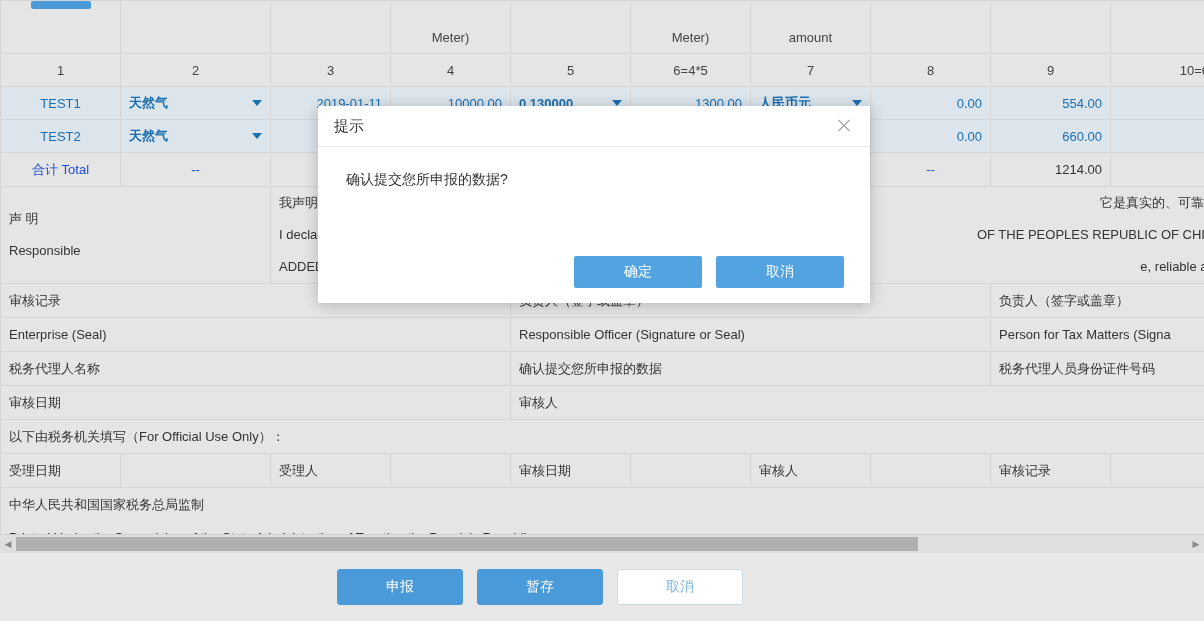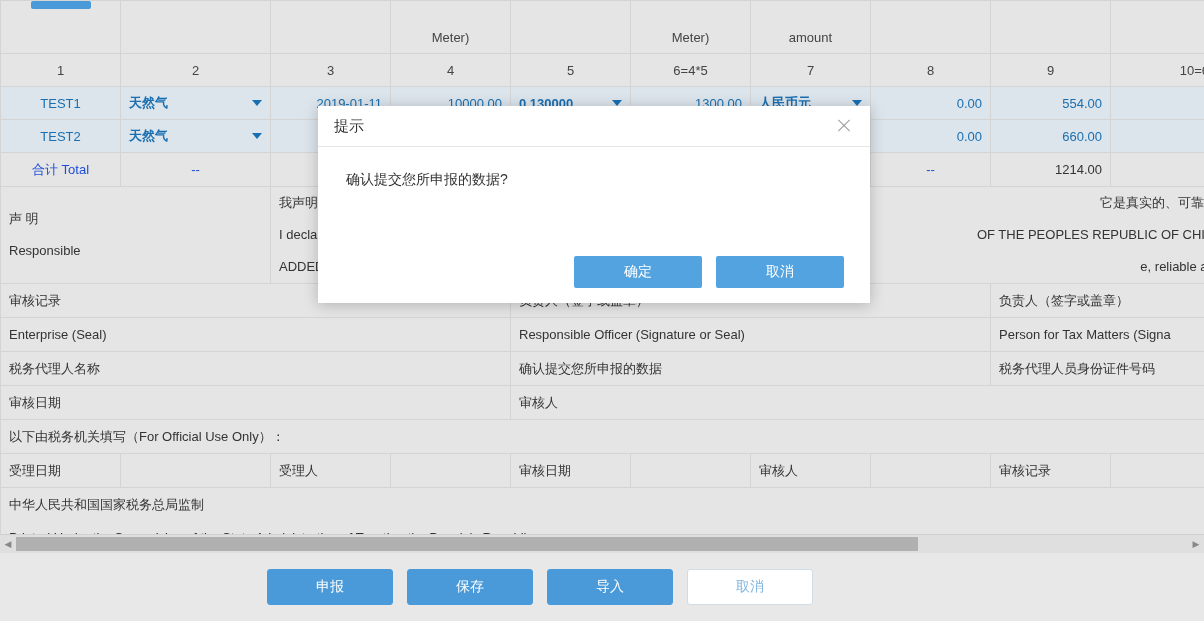--- a/index.html
+++ b/index.html
@@ -458,22 +458,21 @@
 <div id="hscroll">
   <div class="sb-arrow">◀</div>
   <div class="sb-track">
     <div class="sb-thumb"></div>
   </div>
   <div class="sb-arrow">▶</div>
 </div>
 
 <div id="action-bar">
   <div class="btn primary">申报</div>
-  <div class="btn primary">保存</div>
-  <div class="btn primary">导入</div>
+  <div class="btn primary">暂存</div>
   <div class="btn ghost">取消</div>
 </div>
 
 <div id="modal">
   <div class="modal-head">
     <div class="modal-title">提示</div>
     <div class="modal-close"></div>
   </div>
   <div class="modal-body">确认提交您所申报的数据?</div>
   <div class="modal-foot">

